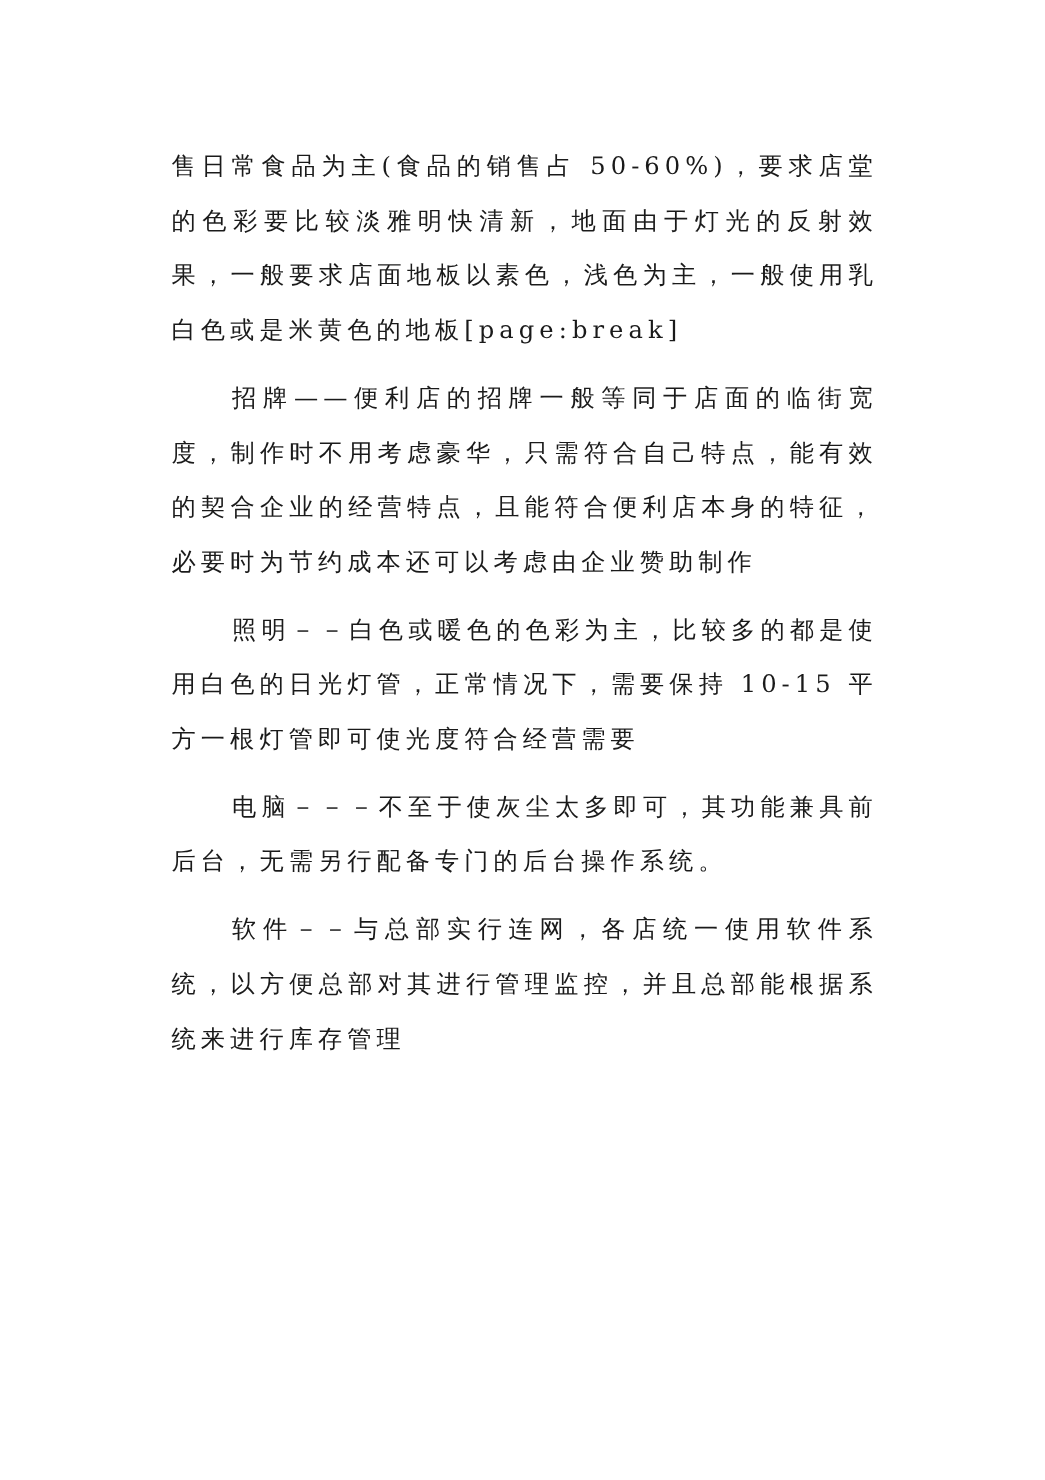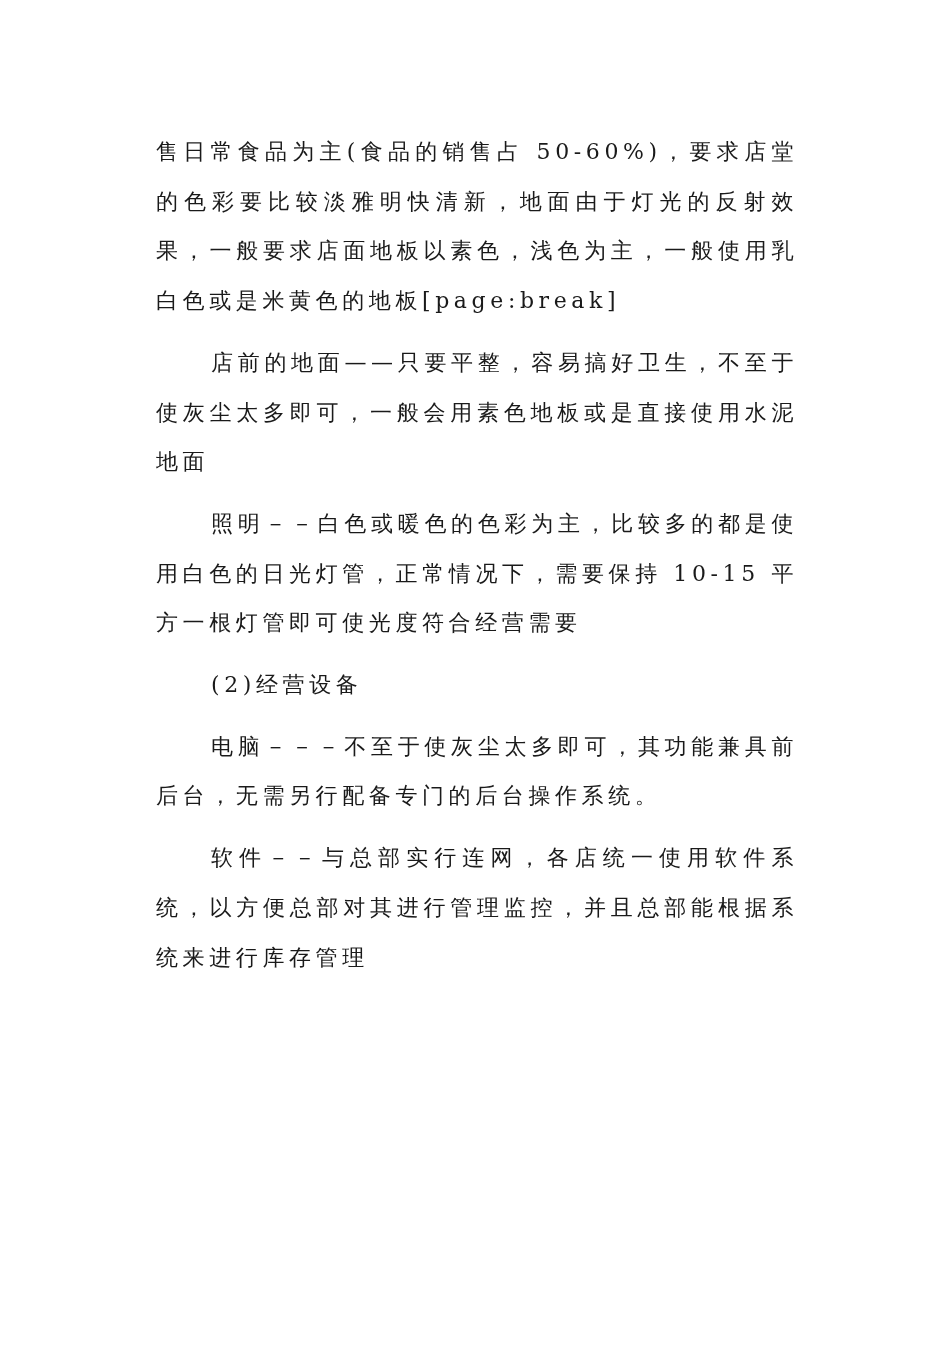--- a/index.html
+++ b/index.html
@@ -16,18 +16,17 @@
     letter-spacing: 4.6px;
   }
   .para { margin: 12px; text-align: justify; text-align-last: left; }
   .indent { text-indent: 55px; }
 </style>
 </head>
 <body>
 
 <div class="page">
   <p class="para">售日常食品为主(食品的销售占 50-60%)，要求店堂的色彩要比较淡雅明快清新，地面由于灯光的反射效果，一般要求店面地板以素色，浅色为主，一般使用乳白色或是米黄色的地板[page:break]</p>
-  <p class="para indent">店前的地面——只要平整，容易搞好卫生，不至于使灰尘太多即可，一般会用素色地板或是直接使用水泥地面</p>
+  <p class="para indent">招牌——便利店的招牌一般等同于店面的临街宽度，制作时不用考虑豪华，只需符合自己特点，能有效的契合企业的经营特点，且能符合便利店本身的特征，必要时为节约成本还可以考虑由企业赞助制作</p>
   <p class="para indent">照明－－白色或暖色的色彩为主，比较多的都是使用白色的日光灯管，正常情况下，需要保持 10-15 平方一根灯管即可使光度符合经营需要</p>
-  <p class="para indent">(2)经营设备</p>
   <p class="para indent">电脑－－－不至于使灰尘太多即可，其功能兼具前后台，无需另行配备专门的后台操作系统。</p>
   <p class="para indent">软件－－与总部实行连网，各店统一使用软件系统，以方便总部对其进行管理监控，并且总部能根据系统来进行库存管理</p>
 </div>
 
 </body></html>

